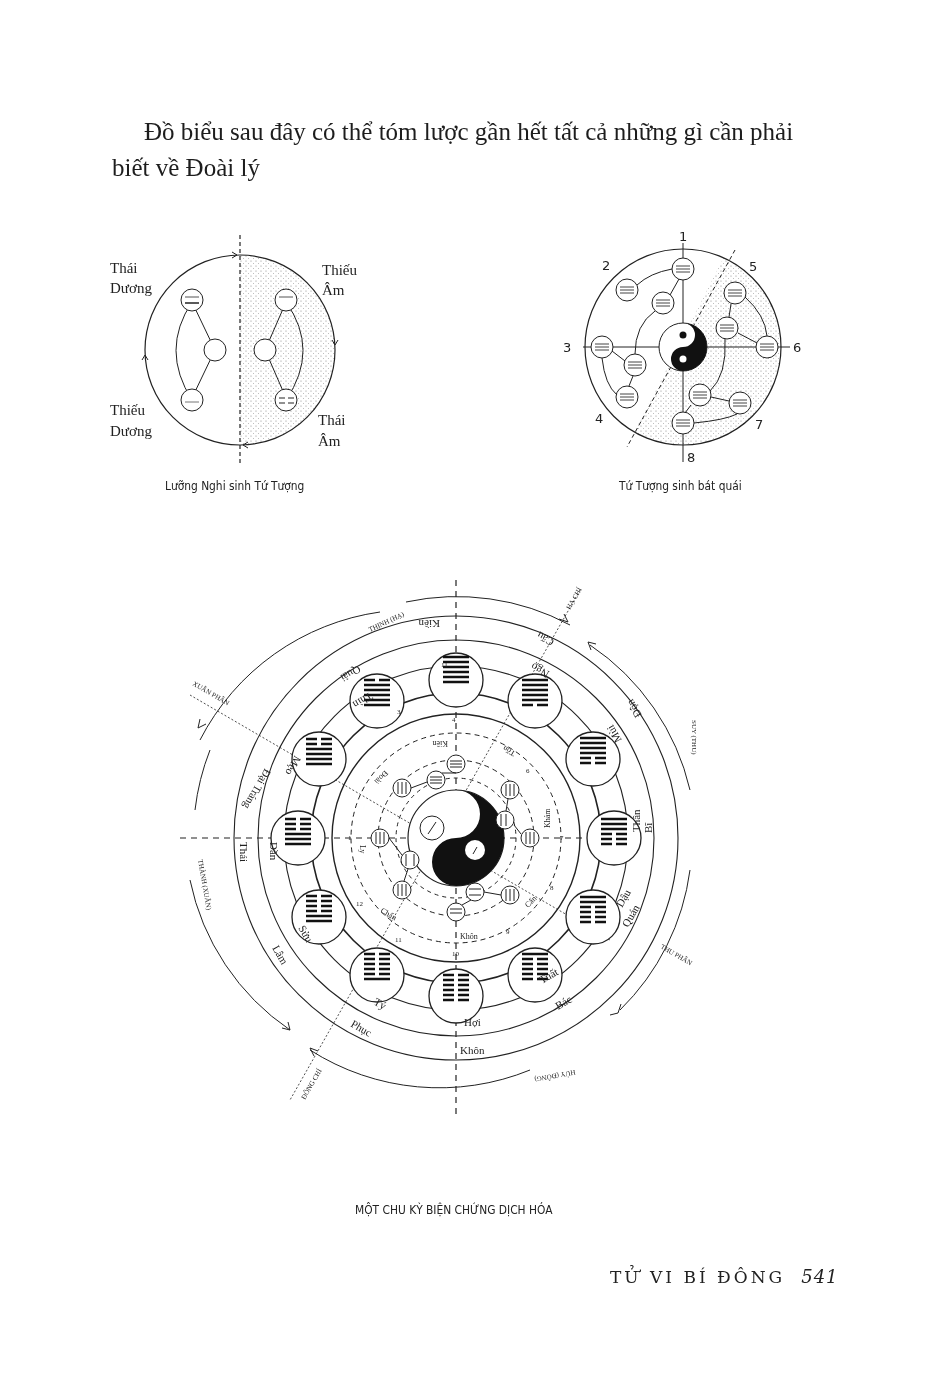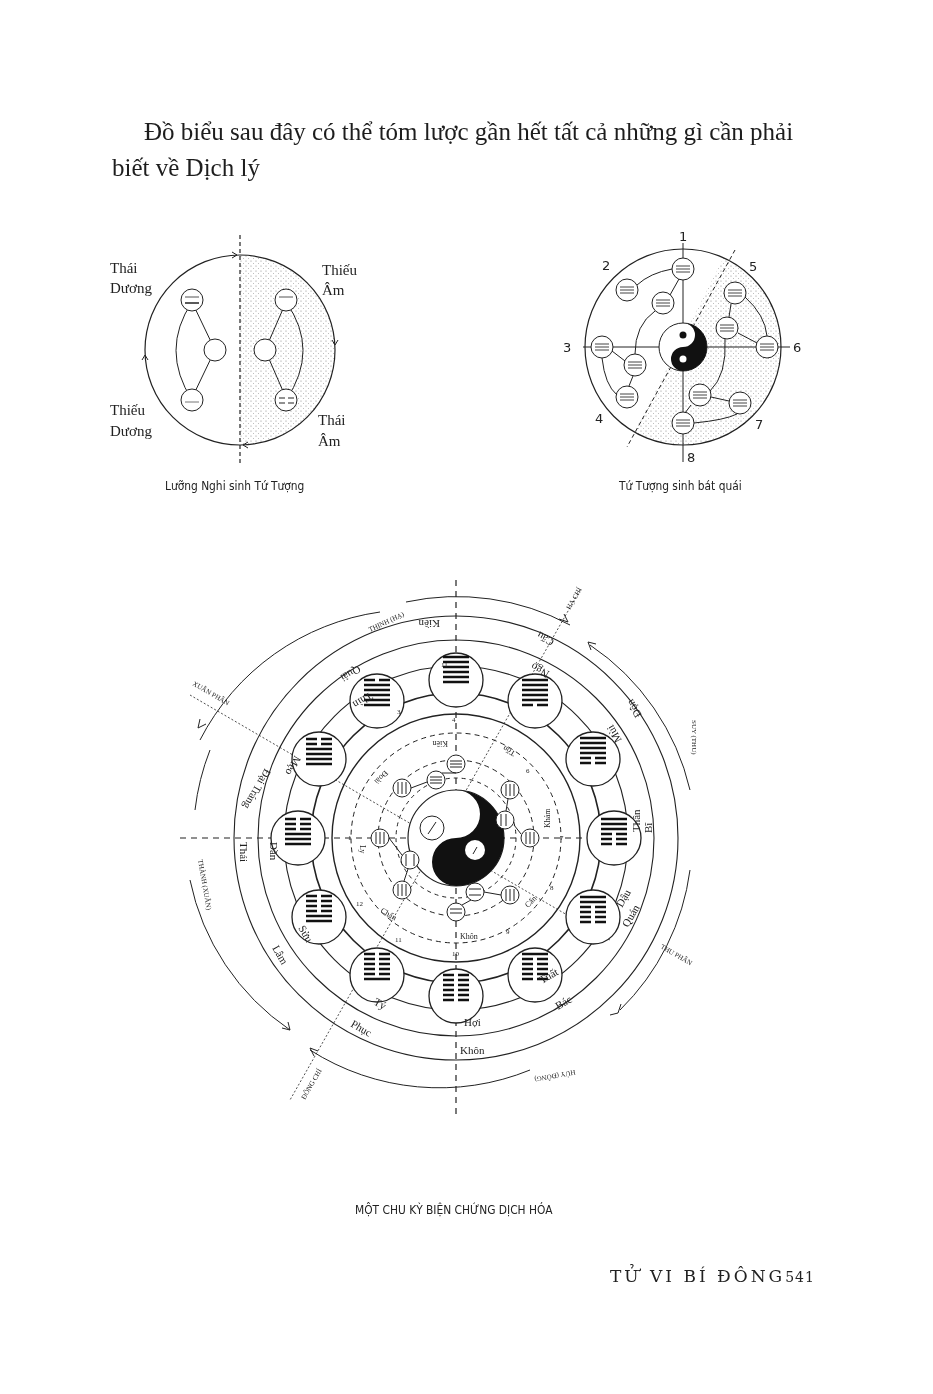--- a/index.html
+++ b/index.html
@@ -1,32 +1,32 @@
 <!DOCTYPE html>
 <html><head>
 <meta charset="utf-8">
 <style>
   html, body { margin:0; padding:0; background:#ffffff; }
   body { width:933px; height:1394px; position:relative; overflow:hidden; color:#1a1a1a; font-family:"Liberation Serif", serif; }
   .intro { position:absolute; left:112px; top:114px; width:700px; font-size:25px; line-height:36px; text-indent:32px; margin:0; color:#1d1d1d; }
   .fig { position:absolute; }
   .caption { position:absolute; font-family:"DejaVu Sans", sans-serif; font-size:13px; color:#222; transform:scaleX(0.82); transform-origin:left center; white-space:nowrap; }
   .footer { position:absolute; left:610px; top:1266px; font-family:"DejaVu Serif", serif; font-size:17px; letter-spacing:3px; color:#222; white-space:nowrap; }
-  .footer .pg { letter-spacing:1px; font-size:14px; }
+  .footer .pg { margin-left:16px; letter-spacing:1px; font-size:18px;font-style:italic; }
   svg text { font-family:"Liberation Serif", serif; fill:#222; }
   .lbl { font-size:15px; }
   .num { font-family:"DejaVu Sans", sans-serif; font-size:13px; }
   .sm { font-size:11px; }
   .xs { font-size:8px; }
   .tiny { font-size:7px; }
 </style>
 </head>
 <body>
 
-<p class="intro">Đồ biểu sau đây có thể tóm lược gần hết tất cả những gì cần phải biết về Dịch lý</p>
+<p class="intro">Đồ biểu sau đây có thể tóm lược gần hết tất cả những gì cần phải biết về Đoài lý</p>
 
 <div class="fig" style="left:100px;top:230px;width:280px;height:250px;">
   <svg width="280" height="250" viewBox="0 0 280 250">
     <defs>
       <pattern id="dots" width="5" height="5" patternUnits="userSpaceOnUse">
         <circle cx="1" cy="1" r="0.6" fill="#888"></circle>
         <circle cx="3.5" cy="3.5" r="0.5" fill="#aaa"></circle>
       </pattern>
       <clipPath id="rhalf1">
           <rect x="140" y="0" width="140" height="250"></rect>

